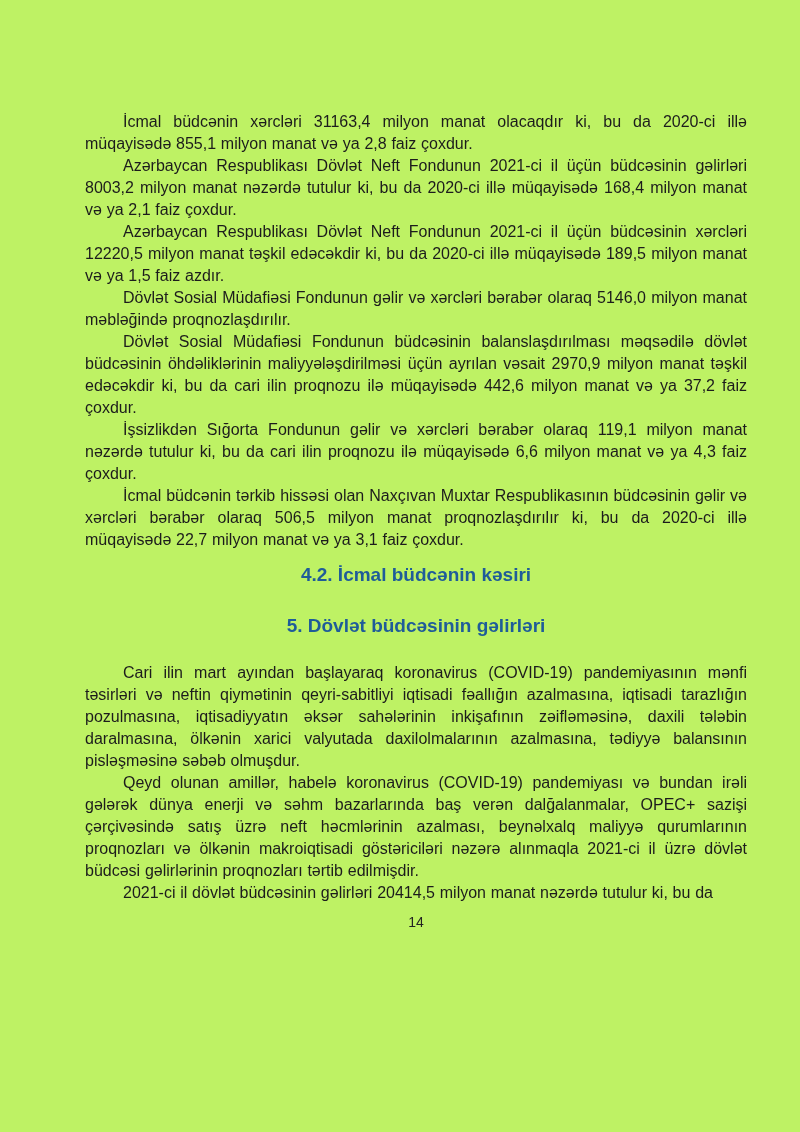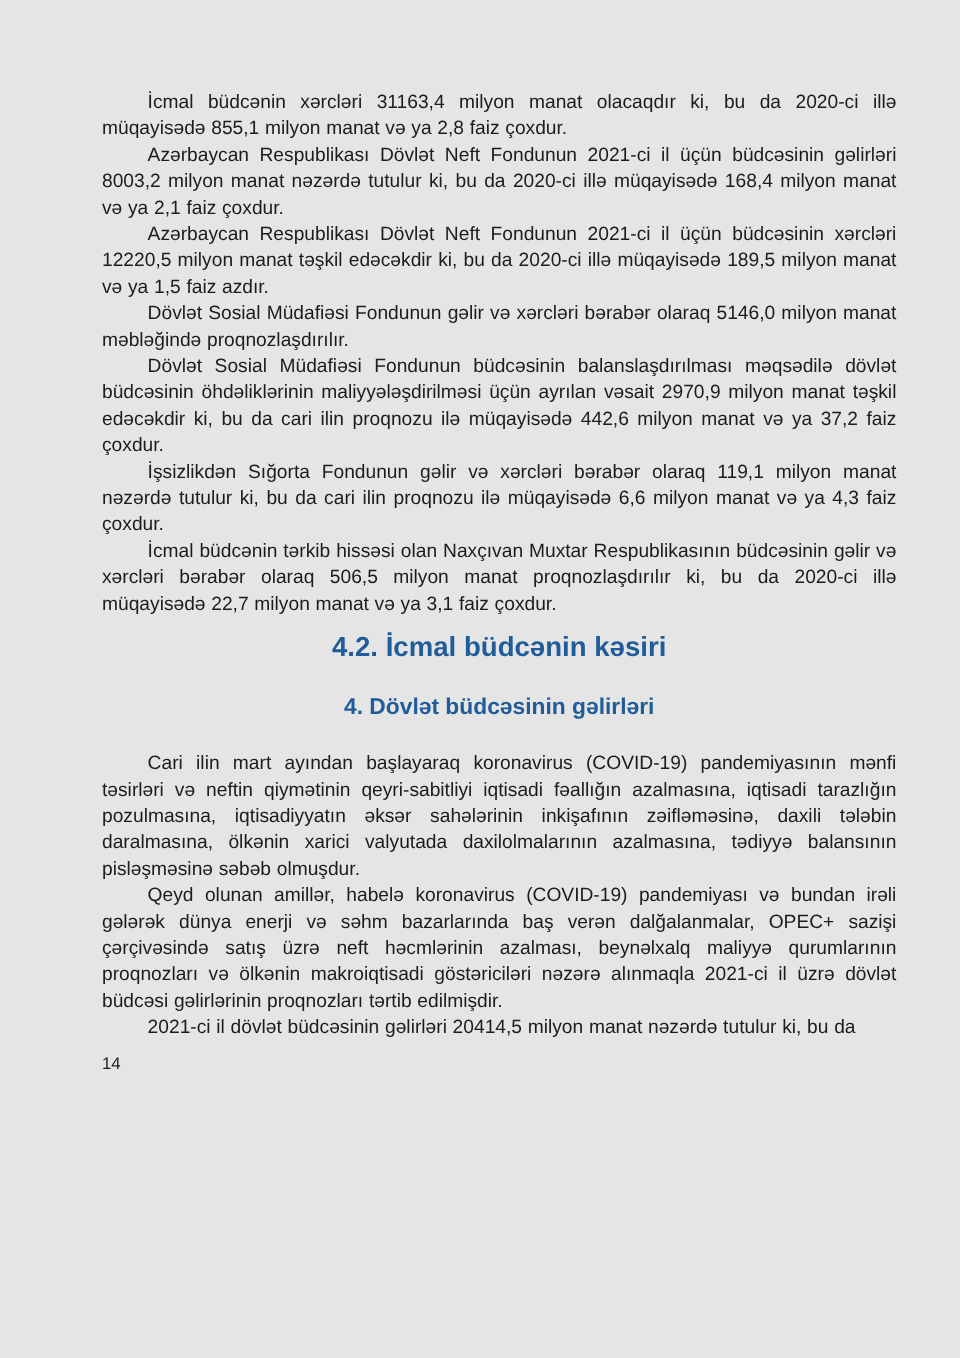--- a/index.html
+++ b/index.html
@@ -4,54 +4,54 @@
 <style>
   html, body {
     margin: 0;
     padding: 0;
     background: #ffffff;
   }
   .page {
     position: relative;
     width: 800px;
     height: 1132px;
-    background: #e5e5e5;
+    background: #bef264;
     box-sizing: border-box;
-    padding: 75px 53px 0 85px;
+    padding: 111px 53px 0 85px;
     overflow: hidden;
     font-family: "Liberation Sans", "DejaVu Sans", sans-serif;
     color: #1c1c1c;
   }
   .para {
     margin: 0;
     font-size: 16px;
     line-height: 22px;
     text-align: justify;
     text-indent: 38px;
     word-spacing: 0.02em;
   }
   .heading {
     color: #1f5c99;
     font-weight: bold;
     text-align: center;
     text-indent: 0;
   }
   .heading-sub {
-    font-size: 23px;
+    font-size: 19px;
     line-height: 22px;
     margin: 13px 0 21px 0;
   }
   .heading-main {
     font-size: 19px;
     line-height: 25px;
     margin: 27px 0 24px 0;
   }
   .page-number {
     margin-top: 9px;
-    text-align: left;
+    text-align: center;
     text-indent: 0;
     font-size: 14px;
     line-height: 18px;
     color: #222222;
   }
 </style>
 </head>
 <body>
 
 <div class="page">
@@ -60,21 +60,21 @@
   <p class="para">Azərbaycan Respublikası Dövlət Neft Fondunun 2021-ci il üçün büdcəsinin gəlirləri 8003,2 milyon manat nəzərdə tutulur ki, bu da 2020-ci illə müqayisədə 168,4 milyon manat və ya 2,1 faiz çoxdur.</p>
   <p class="para">Azərbaycan Respublikası Dövlət Neft Fondunun 2021-ci il üçün büdcəsinin xərcləri 12220,5 milyon manat təşkil edəcəkdir ki, bu da 2020-ci illə müqayisədə 189,5 milyon manat və ya 1,5 faiz azdır.</p>
   <p class="para">Dövlət Sosial Müdafiəsi Fondunun gəlir və xərcləri bərabər olaraq 5146,0 milyon manat məbləğində proqnozlaşdırılır.</p>
   <p class="para">Dövlət Sosial Müdafiəsi Fondunun büdcəsinin balanslaşdırılması məqsədilə dövlət büdcəsinin öhdəliklərinin maliyyələşdirilməsi üçün ayrılan vəsait 2970,9 milyon manat təşkil edəcəkdir ki, bu da cari ilin proqnozu ilə müqayisədə 442,6 milyon manat və ya 37,2 faiz çoxdur.</p>
   <p class="para">İşsizlikdən Sığorta Fondunun gəlir və xərcləri bərabər olaraq 119,1 milyon manat nəzərdə tutulur ki, bu da cari ilin proqnozu ilə müqayisədə 6,6 milyon manat və ya 4,3 faiz çoxdur.</p>
   <p class="para">İcmal büdcənin tərkib hissəsi olan Naxçıvan Muxtar Respublikasının büdcəsinin gəlir və xərcləri bərabər olaraq 506,5 milyon manat proqnozlaşdırılır ki, bu da 2020-ci illə müqayisədə 22,7 milyon manat və ya 3,1 faiz çoxdur.</p>
 
   <h2 class="heading heading-sub">4.2. İcmal büdcənin kəsiri</h2>
 
 
-  <h2 class="heading heading-main">4. Dövlət büdcəsinin gəlirləri</h2>
+  <h2 class="heading heading-main">5. Dövlət büdcəsinin gəlirləri</h2>
 
   <p class="para">Cari ilin mart ayından başlayaraq koronavirus (COVID-19) pandemiyasının mənfi təsirləri və neftin qiymətinin qeyri-sabitliyi iqtisadi fəallığın azalmasına, iqtisadi tarazlığın pozulmasına, iqtisadiyyatın əksər sahələrinin inkişafının zəifləməsinə, daxili tələbin daralmasına, ölkənin xarici valyutada daxilolmalarının azalmasına, tədiyyə balansının pisləşməsinə səbəb olmuşdur.</p>
   <p class="para">Qeyd olunan amillər, habelə koronavirus (COVID-19) pandemiyası və bundan irəli gələrək dünya enerji və səhm bazarlarında baş verən dalğalanmalar, OPEC+ sazişi çərçivəsində satış üzrə neft həcmlərinin azalması, beynəlxalq maliyyə qurumlarının proqnozları və ölkənin makroiqtisadi göstəriciləri nəzərə alınmaqla 2021-ci il üzrə dövlət büdcəsi gəlirlərinin proqnozları tərtib edilmişdir.</p>
   <p class="para">2021-ci il dövlət büdcəsinin gəlirləri 20414,5 milyon manat nəzərdə tutulur ki, bu da</p>
 
   <div class="page-number">14</div>
 
 </div>
 
 </body></html>

